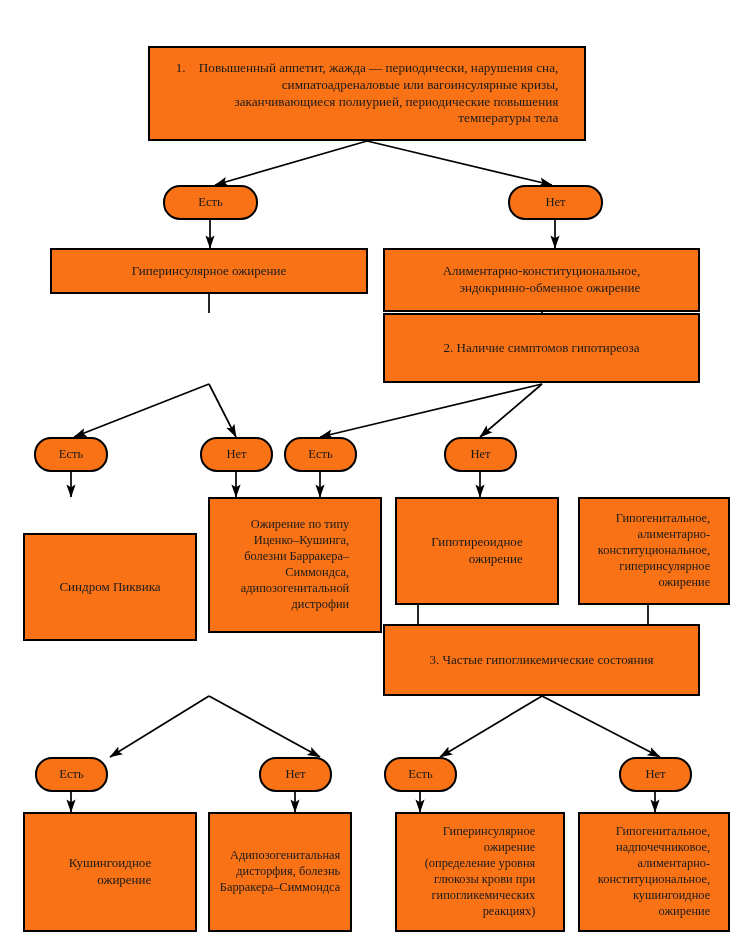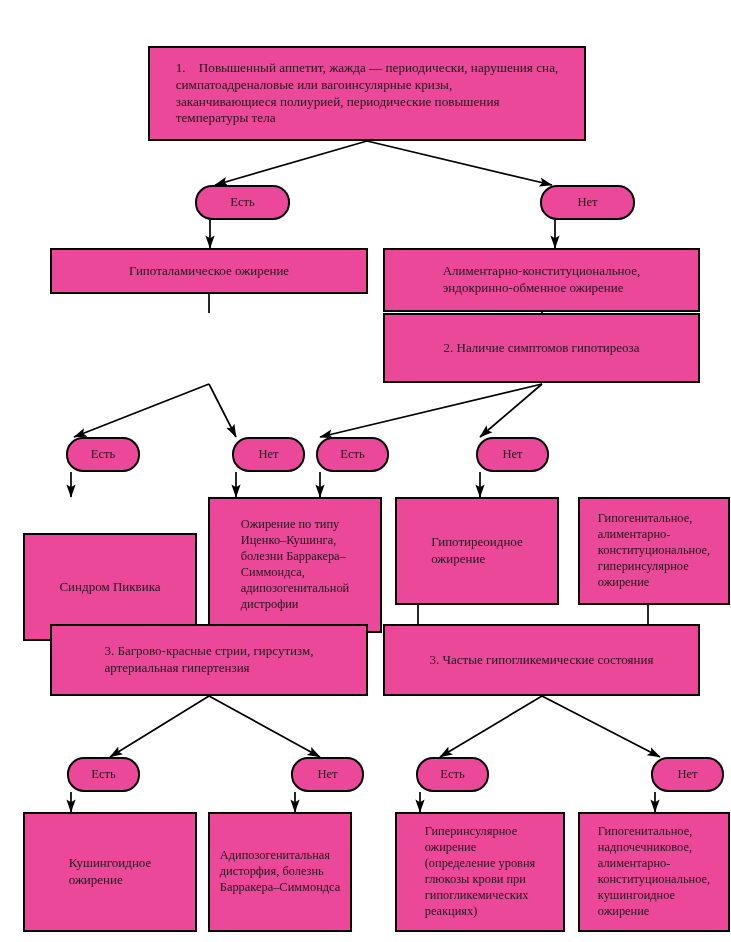--- a/index.html
+++ b/index.html
@@ -19,42 +19,41 @@
     position: absolute;
     left: 0;
     top: 0;
     width: 731px;
     height: 942px;
     pointer-events: none;
   }
   .node {
     position: absolute;
     box-sizing: border-box;
-    background: #ec4899;
+    background: #f97316;
     border: 2px solid #000000;
     display: flex;
     align-items: center;
     justify-content: center;
-    text-align: left;
+    text-align: right;
     color: #1a1a1a;
     line-height: 1.28;
     z-index: 2;
   }
   .node .txt {
     display: block;
     padding: 2px 7px;
     white-space: pre-line;
   }
   .node.rect {
     border-width: 2px;
   }
   .node.pill {
     border-width: 2.5px;
     border-radius: 17px;
-    margin-left: 32px;
   }
   .n-top        { font-size: 13.2px; }
   .n-pill       { font-size: 12.6px; }
   .n-mid        { font-size: 13.0px; }
   .n-leaf-big   { font-size: 13.0px; }
   .n-leaf-small { font-size: 12.4px; }
 </style>
 </head>
 <body>
 
@@ -114,21 +113,21 @@
   </div>
 
   <div class="node pill n-pill" style="left:163px; top:185px; width:95px; height:35px;">
     <span class="txt">Есть</span>
   </div>
   <div class="node pill n-pill" style="left:508px; top:185px; width:95px; height:35px;">
     <span class="txt">Нет</span>
   </div>
 
   <div class="node rect n-mid" style="left:50px; top:248px; width:318px; height:46px;">
-    <span class="txt">Гипоталамическое ожирение</span>
+    <span class="txt">Гиперинсулярное ожирение</span>
   </div>
   <div class="node rect n-mid" style="left:383px; top:248px; width:317px; height:64px;">
     <span class="txt">Алиментарно-конституциональное,
 эндокринно-обменное ожирение</span>
   </div>
 
   <div class="node rect n-mid" style="left:383px; top:313px; width:317px; height:70px;">
     <span class="txt">2. Наличие симптомов гипотиреоза</span>
   </div>
 
@@ -161,24 +160,20 @@
 ожирение</span>
   </div>
   <div class="node rect n-leaf-small" style="left:578px; top:497px; width:152px; height:108px;">
     <span class="txt">Гипогенитальное,
 алиментарно-
 конституциональное,
 гиперинсулярное
 ожирение</span>
   </div>
 
-  <div class="node rect n-mid" style="left:50px; top:624px; width:318px; height:72px;">
-    <span class="txt">3. Багрово-красные стрии, гирсутизм,
-артериальная гипертензия</span>
-  </div>
   <div class="node rect n-mid" style="left:383px; top:624px; width:317px; height:72px;">
     <span class="txt">3. Частые гипогликемические состояния</span>
   </div>
 
   <div class="node pill n-pill" style="left:35px; top:757px; width:73px; height:35px;">
     <span class="txt">Есть</span>
   </div>
   <div class="node pill n-pill" style="left:259px; top:757px; width:73px; height:35px;">
     <span class="txt">Нет</span>
   </div>

